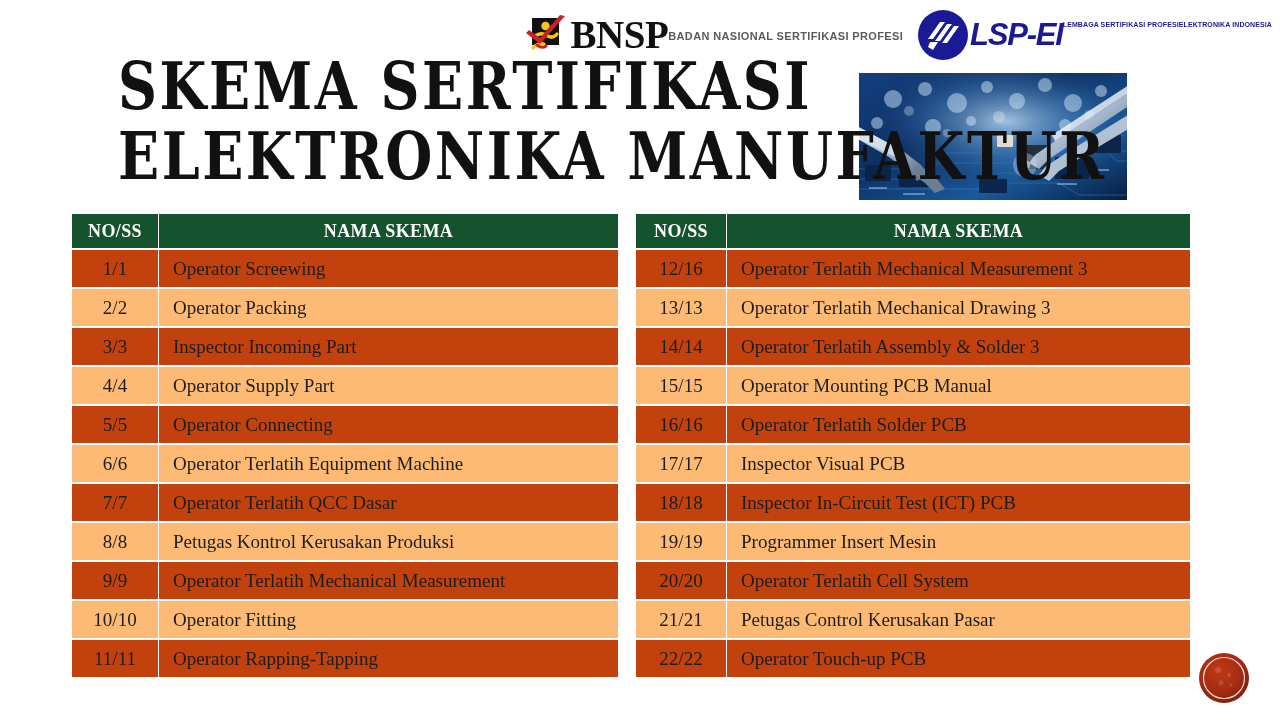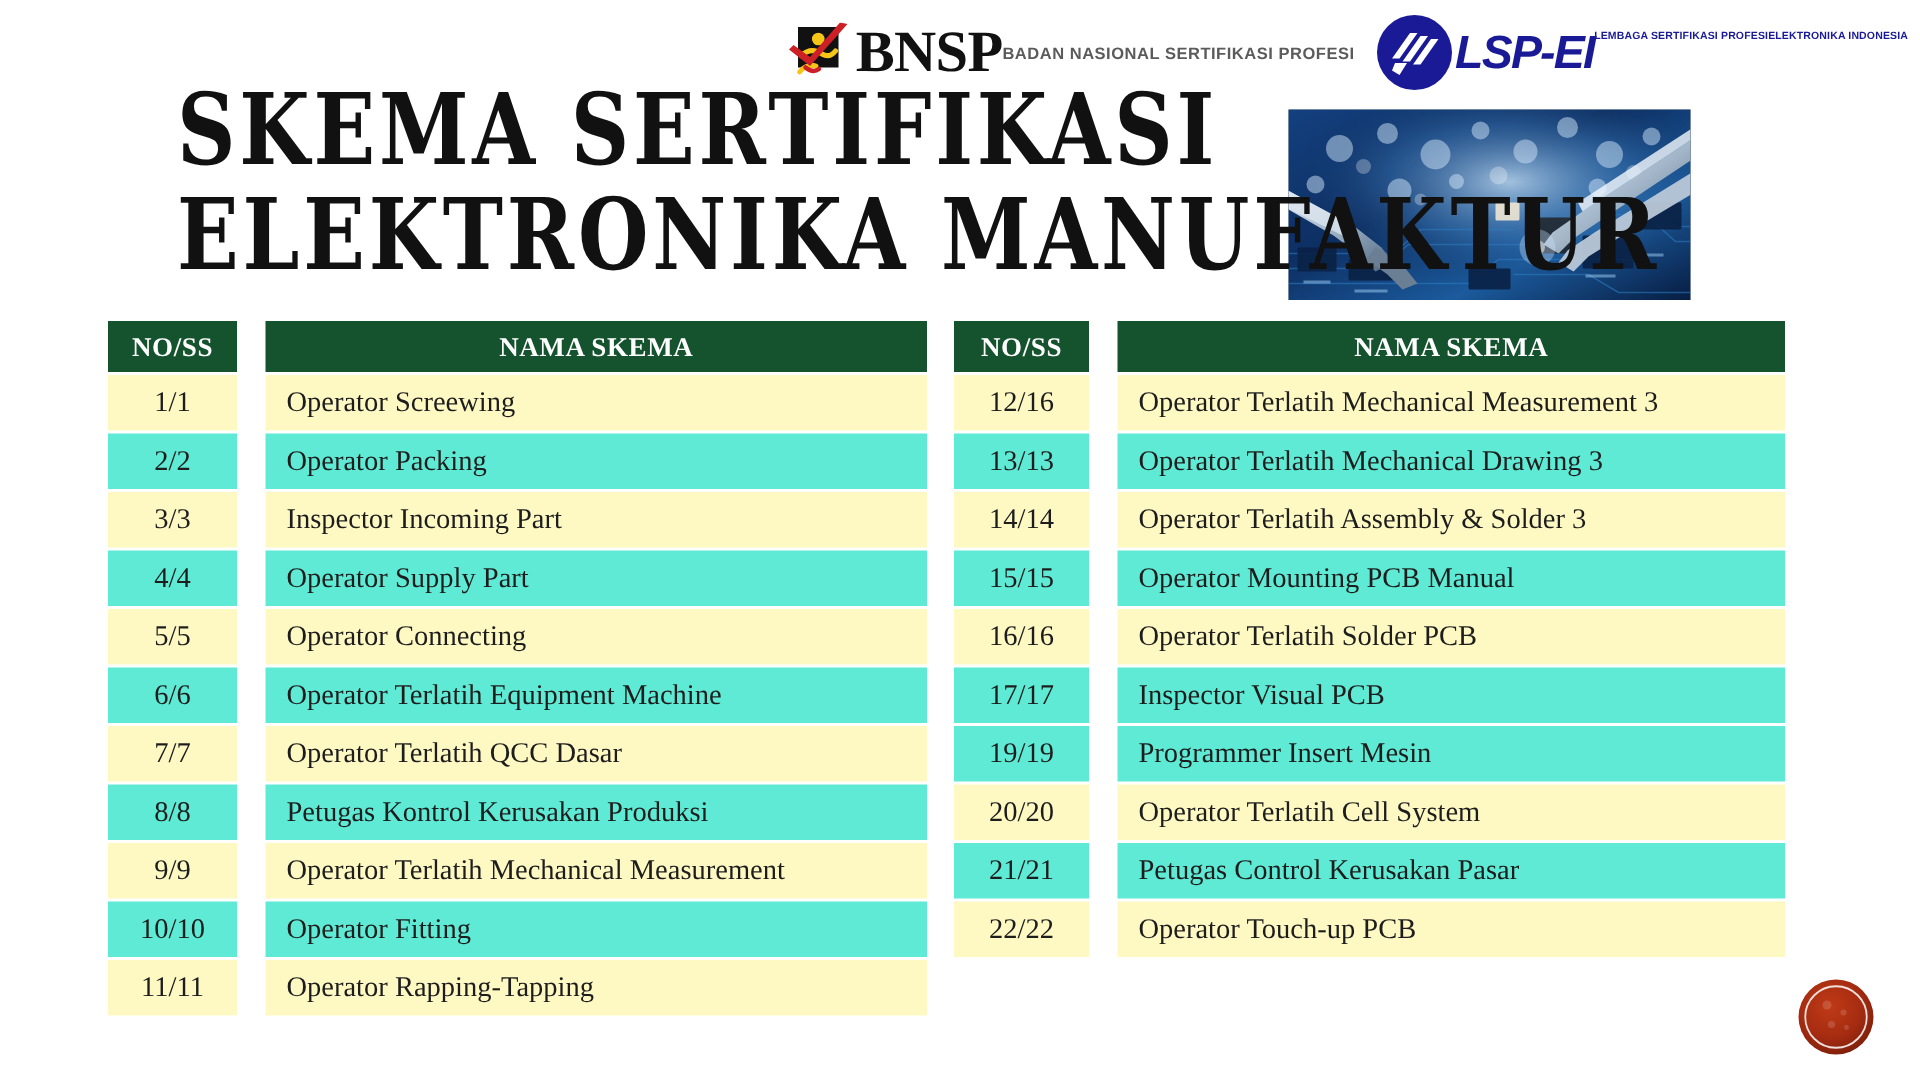--- a/index.html
+++ b/index.html
@@ -169,21 +169,21 @@
     height: 37px;
   }
   .cell-name {
     flex: 1 1 auto;
     display: flex;
     align-items: center;
     padding-left: 14px;
     font-size: 19px;
     color: #1d1d1d;
     height: 37px;
-    margin-left: 19px;
+    margin-left: 1px;
     white-space: nowrap;
     overflow: hidden;
   }
 
   .tbl.left  .cell-no { width: 86px; }
   .tbl.right .cell-no { width: 90px; }
 
   
   .trow.head .cell-no,
   .trow.head .cell-name {
@@ -193,22 +193,22 @@
     font-size: 18px;
     letter-spacing: 0.4px;
     height: 34px;
   }
   .trow.head .cell-name {
     justify-content: center;
     padding-left: 0;
   }
 
   
-  .trow.odd  .cell-no, .trow.odd  .cell-name { background: #fef9c3; }
-  .trow.even .cell-no, .trow.even .cell-name { background: #5eead4; }
+  .trow.odd  .cell-no, .trow.odd  .cell-name { background: #c2410c; }
+  .trow.even .cell-no, .trow.even .cell-name { background: #fdba74; }
 
   
   .seal {
     position: absolute;
     left: 1196px;
     top: 650px;
     width: 56px;
     height: 56px;
   }
 </style>
@@ -431,20 +431,24 @@
             <div class="cell-name">Operator Mounting PCB Manual</div>
           </div>
           <div class="trow odd">
             <div class="cell-no">16/16</div>
             <div class="cell-name">Operator Terlatih Solder PCB</div>
           </div>
           <div class="trow even">
             <div class="cell-no">17/17</div>
             <div class="cell-name">Inspector Visual PCB</div>
           </div>
+          <div class="trow odd">
+            <div class="cell-no">18/18</div>
+            <div class="cell-name">Inspector In-Circuit Test (ICT) PCB</div>
+          </div>
           <div class="trow even">
             <div class="cell-no">19/19</div>
             <div class="cell-name">Programmer Insert Mesin</div>
           </div>
           <div class="trow odd">
             <div class="cell-no">20/20</div>
             <div class="cell-name">Operator Terlatih Cell System</div>
           </div>
           <div class="trow even">
             <div class="cell-no">21/21</div>

